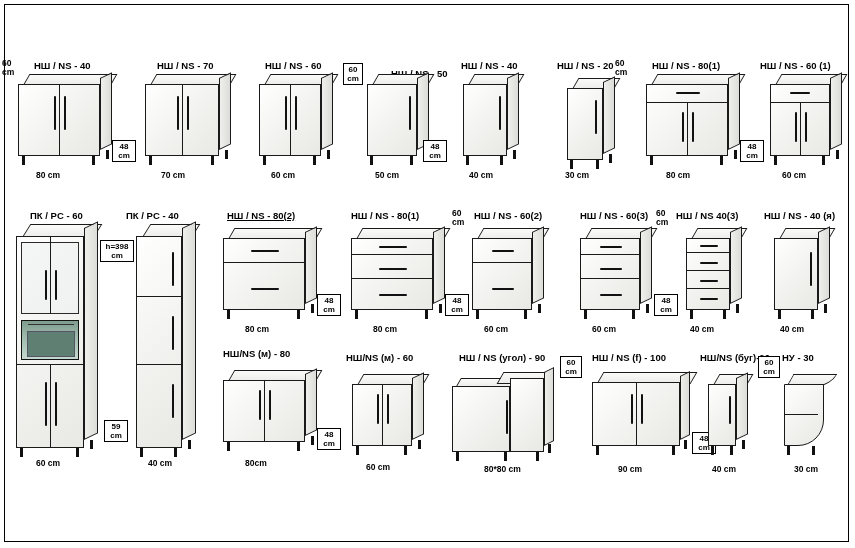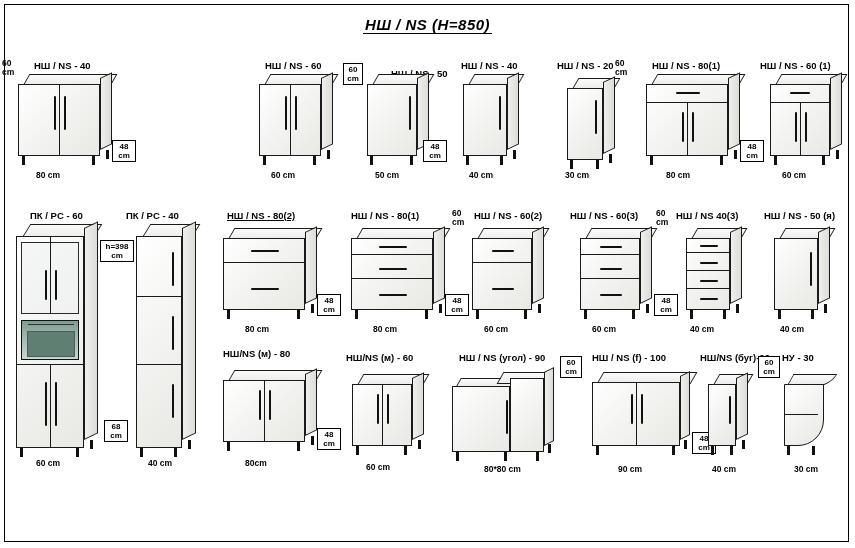--- a/index.html
+++ b/index.html
@@ -28,40 +28,54 @@
   .oven{position:absolute;box-sizing:border-box;border:1px solid #111;background:linear-gradient(180deg,#7e9c8e,#9db9ac 40%,#c5d8cf);}
   .ovenin{position:absolute;box-sizing:border-box;border:1px solid #556;background:#5f7f72;}
   .glass{position:absolute;box-sizing:border-box;border:1px solid #2a2a2a;background:rgba(235,240,238,.55);}
 </style>
 </head>
 <body>
 
 <div id="page">
   <div id="frame"></div>
 
-  <div class="title"><span>НШ / NS  (H=850)</span></div>
 
   <div class="cell" style="left:12px;top:60px;width:105px;height:125px;">
     <div class="clabel" style="left:22px;top:0px;">НШ / NS - 40</div>
     <div class="dim" style="left:-10px;top:-1px;width:20px;white-space:pre-line;line-height:9px;">60 cm</div>
     <div style="position:absolute;left:6px;top:14px;width:98px;height:96px;">
       <div class="top" style="left:8px;top:0;width:88px;height:12px;transform:skewX(-30deg);"></div>
       <div class="cab" style="left:0;top:10px;width:82px;height:72px;"></div>
       <div class="side" style="left:82px;top:4px;width:12px;height:72px;transform:skewY(-26deg);transform-origin:left top;"></div>
       <div class="divv" style="left:41px;top:10px;height:72px;"></div>
       <div class="handle" style="left:36px;top:22px;height:34px;"></div>
       <div class="handle" style="left:46px;top:22px;height:34px;"></div>
       <div class="leg" style="left:4px;top:82px;height:9px;"></div>
       <div class="leg" style="left:74px;top:82px;height:9px;"></div>
       <div class="leg" style="left:88px;top:76px;height:9px;"></div>
     </div>
     <div class="dim" style="left:24px;top:110px;">80 cm</div>
     <div class="boxdim" style="left:100px;top:80px;width:20px;">48 cm</div>
   </div>
 
+  <div class="cell" style="left:137px;top:60px;width:100px;height:125px;">
+    <div class="clabel" style="left:20px;top:0px;">НШ / NS - 70</div>
+    <div style="position:absolute;left:8px;top:14px;width:96px;height:96px;">
+      <div class="top" style="left:8px;top:0;width:80px;height:12px;transform:skewX(-30deg);"></div>
+      <div class="cab" style="left:0;top:10px;width:74px;height:72px;"></div>
+      <div class="side" style="left:74px;top:4px;width:12px;height:72px;transform:skewY(-26deg);transform-origin:left top;"></div>
+      <div class="divv" style="left:37px;top:10px;height:72px;"></div>
+      <div class="handle" style="left:32px;top:22px;height:34px;"></div>
+      <div class="handle" style="left:42px;top:22px;height:34px;"></div>
+      <div class="leg" style="left:4px;top:82px;height:9px;"></div>
+      <div class="leg" style="left:66px;top:82px;height:9px;"></div>
+      <div class="leg" style="left:80px;top:76px;height:9px;"></div>
+    </div>
+    <div class="dim" style="left:24px;top:110px;">70 cm</div>
+  </div>
 
   <div class="cell" style="left:249px;top:60px;width:90px;height:125px;">
     <div class="clabel" style="left:16px;top:0px;">НШ / NS - 60</div>
     <div style="position:absolute;left:10px;top:14px;width:86px;height:96px;">
       <div class="top" style="left:8px;top:0;width:68px;height:12px;transform:skewX(-30deg);"></div>
       <div class="cab" style="left:0;top:10px;width:62px;height:72px;"></div>
       <div class="side" style="left:62px;top:4px;width:12px;height:72px;transform:skewY(-26deg);transform-origin:left top;"></div>
       <div class="divv" style="left:31px;top:10px;height:72px;"></div>
       <div class="handle" style="left:26px;top:22px;height:34px;"></div>
       <div class="handle" style="left:36px;top:22px;height:34px;"></div>
@@ -171,21 +185,21 @@
       <div class="divh" style="left:0;top:140px;width:68px;"></div>
       <div class="divv" style="left:34px;top:140px;height:84px;"></div>
       <div class="handle" style="left:29px;top:158px;height:44px;"></div>
       <div class="handle" style="left:39px;top:158px;height:44px;"></div>
       <div class="leg" style="left:4px;top:224px;height:9px;"></div>
       <div class="leg" style="left:60px;top:224px;height:9px;"></div>
       <div class="leg" style="left:74px;top:216px;height:9px;"></div>
     </div>
     <div class="dim" style="left:24px;top:248px;">60 cm</div>
     <div class="boxdim" style="left:88px;top:30px;width:30px;">h=398 cm</div>
-    <div class="boxdim" style="left:92px;top:210px;width:20px;">68 cm</div>
+    <div class="boxdim" style="left:92px;top:210px;width:20px;">59 cm</div>
   </div>
 
   <div class="cell" style="left:122px;top:210px;width:95px;height:265px;">
     <div class="clabel" style="left:4px;top:0px;">ПК / PC - 40</div>
     <div style="position:absolute;left:14px;top:14px;width:80px;height:240px;">
       <div class="top" style="left:10px;top:0;width:50px;height:14px;transform:skewX(-32deg);"></div>
       <div class="cab" style="left:0;top:12px;width:46px;height:212px;"></div>
       <div class="side" style="left:46px;top:4px;width:14px;height:212px;transform:skewY(-26deg);transform-origin:left top;"></div>
       <div class="divh" style="left:0;top:72px;width:46px;"></div>
       <div class="divh" style="left:0;top:140px;width:46px;"></div>
@@ -246,21 +260,21 @@
       <div class="handleh" style="left:20px;top:22px;width:22px;"></div>
       <div class="handleh" style="left:20px;top:60px;width:22px;"></div>
       <div class="leg" style="left:4px;top:82px;height:9px;"></div>
       <div class="leg" style="left:52px;top:82px;height:9px;"></div>
       <div class="leg" style="left:66px;top:76px;height:9px;"></div>
     </div>
     <div class="dim" style="left:24px;top:114px;">60 cm</div>
   </div>
 
   <div class="cell" style="left:568px;top:210px;width:98px;height:130px;">
-    <div class="clabel" style="left:2px;top:0px;">НШ / NS - 60(3)</div>
+    <div class="clabel" style="left:12px;top:0px;">НШ / NS - 60(3)</div>
     <div class="dim" style="left:88px;top:-1px;width:18px;white-space:pre-line;line-height:9px;">60 cm</div>
     <div style="position:absolute;left:12px;top:18px;width:84px;height:100px;">
       <div class="top" style="left:8px;top:0;width:66px;height:12px;transform:skewX(-30deg);"></div>
       <div class="cab" style="left:0;top:10px;width:60px;height:72px;"></div>
       <div class="side" style="left:60px;top:4px;width:12px;height:72px;transform:skewY(-26deg);transform-origin:left top;"></div>
       <div class="divh" style="left:0;top:26px;width:60px;"></div>
       <div class="divh" style="left:0;top:50px;width:60px;"></div>
       <div class="handleh" style="left:20px;top:18px;width:22px;"></div>
       <div class="handleh" style="left:20px;top:40px;width:22px;"></div>
       <div class="handleh" style="left:20px;top:66px;width:22px;"></div>
@@ -286,21 +300,21 @@
       <div class="handleh" style="left:14px;top:52px;width:18px;"></div>
       <div class="handleh" style="left:14px;top:70px;width:18px;"></div>
       <div class="leg" style="left:4px;top:82px;height:9px;"></div>
       <div class="leg" style="left:37px;top:82px;height:9px;"></div>
       <div class="leg" style="left:50px;top:76px;height:9px;"></div>
     </div>
     <div class="dim" style="left:18px;top:114px;">40 cm</div>
   </div>
 
   <div class="cell" style="left:762px;top:210px;width:88px;height:130px;">
-    <div class="clabel" style="left:2px;top:0px;">НШ / NS - 50 (я)</div>
+    <div class="clabel" style="left:2px;top:0px;">НШ / NS - 40 (я)</div>
     <div style="position:absolute;left:12px;top:18px;width:72px;height:100px;">
       <div class="top" style="left:8px;top:0;width:50px;height:12px;transform:skewX(-30deg);"></div>
       <div class="cab" style="left:0;top:10px;width:44px;height:72px;"></div>
       <div class="side" style="left:44px;top:4px;width:12px;height:72px;transform:skewY(-26deg);transform-origin:left top;"></div>
       <div class="handle" style="left:36px;top:24px;height:34px;"></div>
       <div class="leg" style="left:4px;top:82px;height:9px;"></div>
       <div class="leg" style="left:37px;top:82px;height:9px;"></div>
       <div class="leg" style="left:50px;top:76px;height:9px;"></div>
     </div>
     <div class="dim" style="left:18px;top:114px;">40 cm</div>

